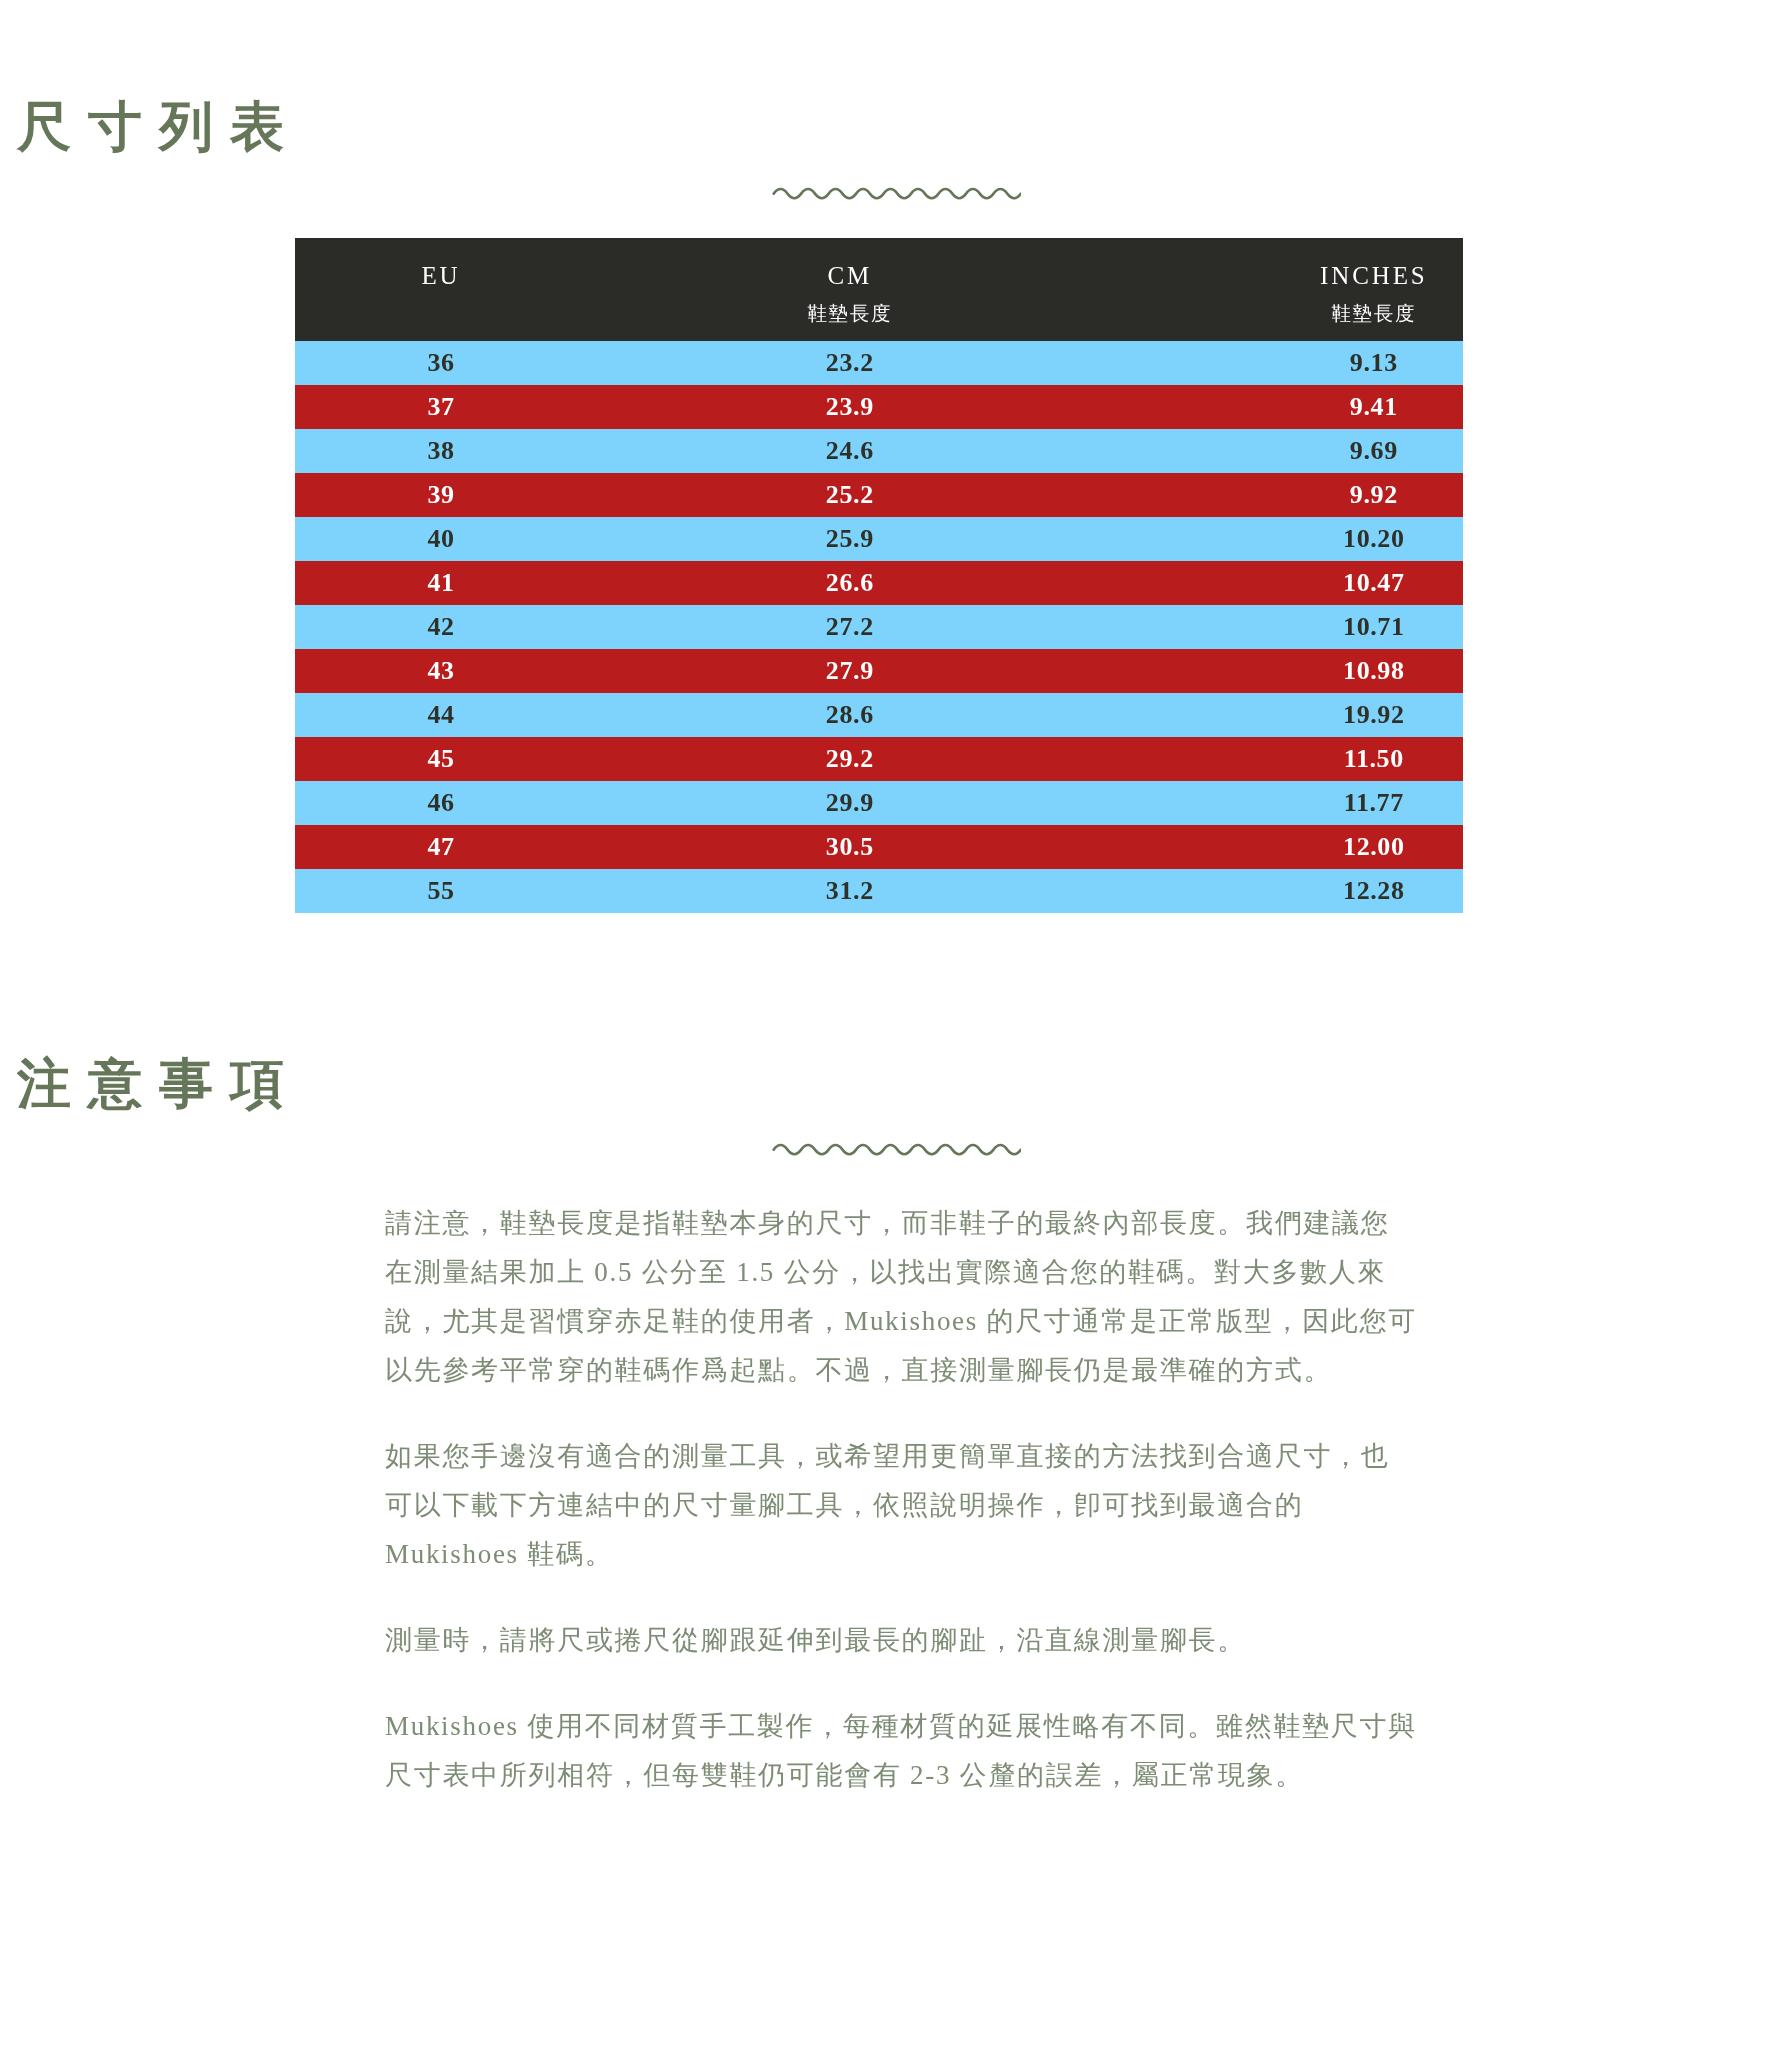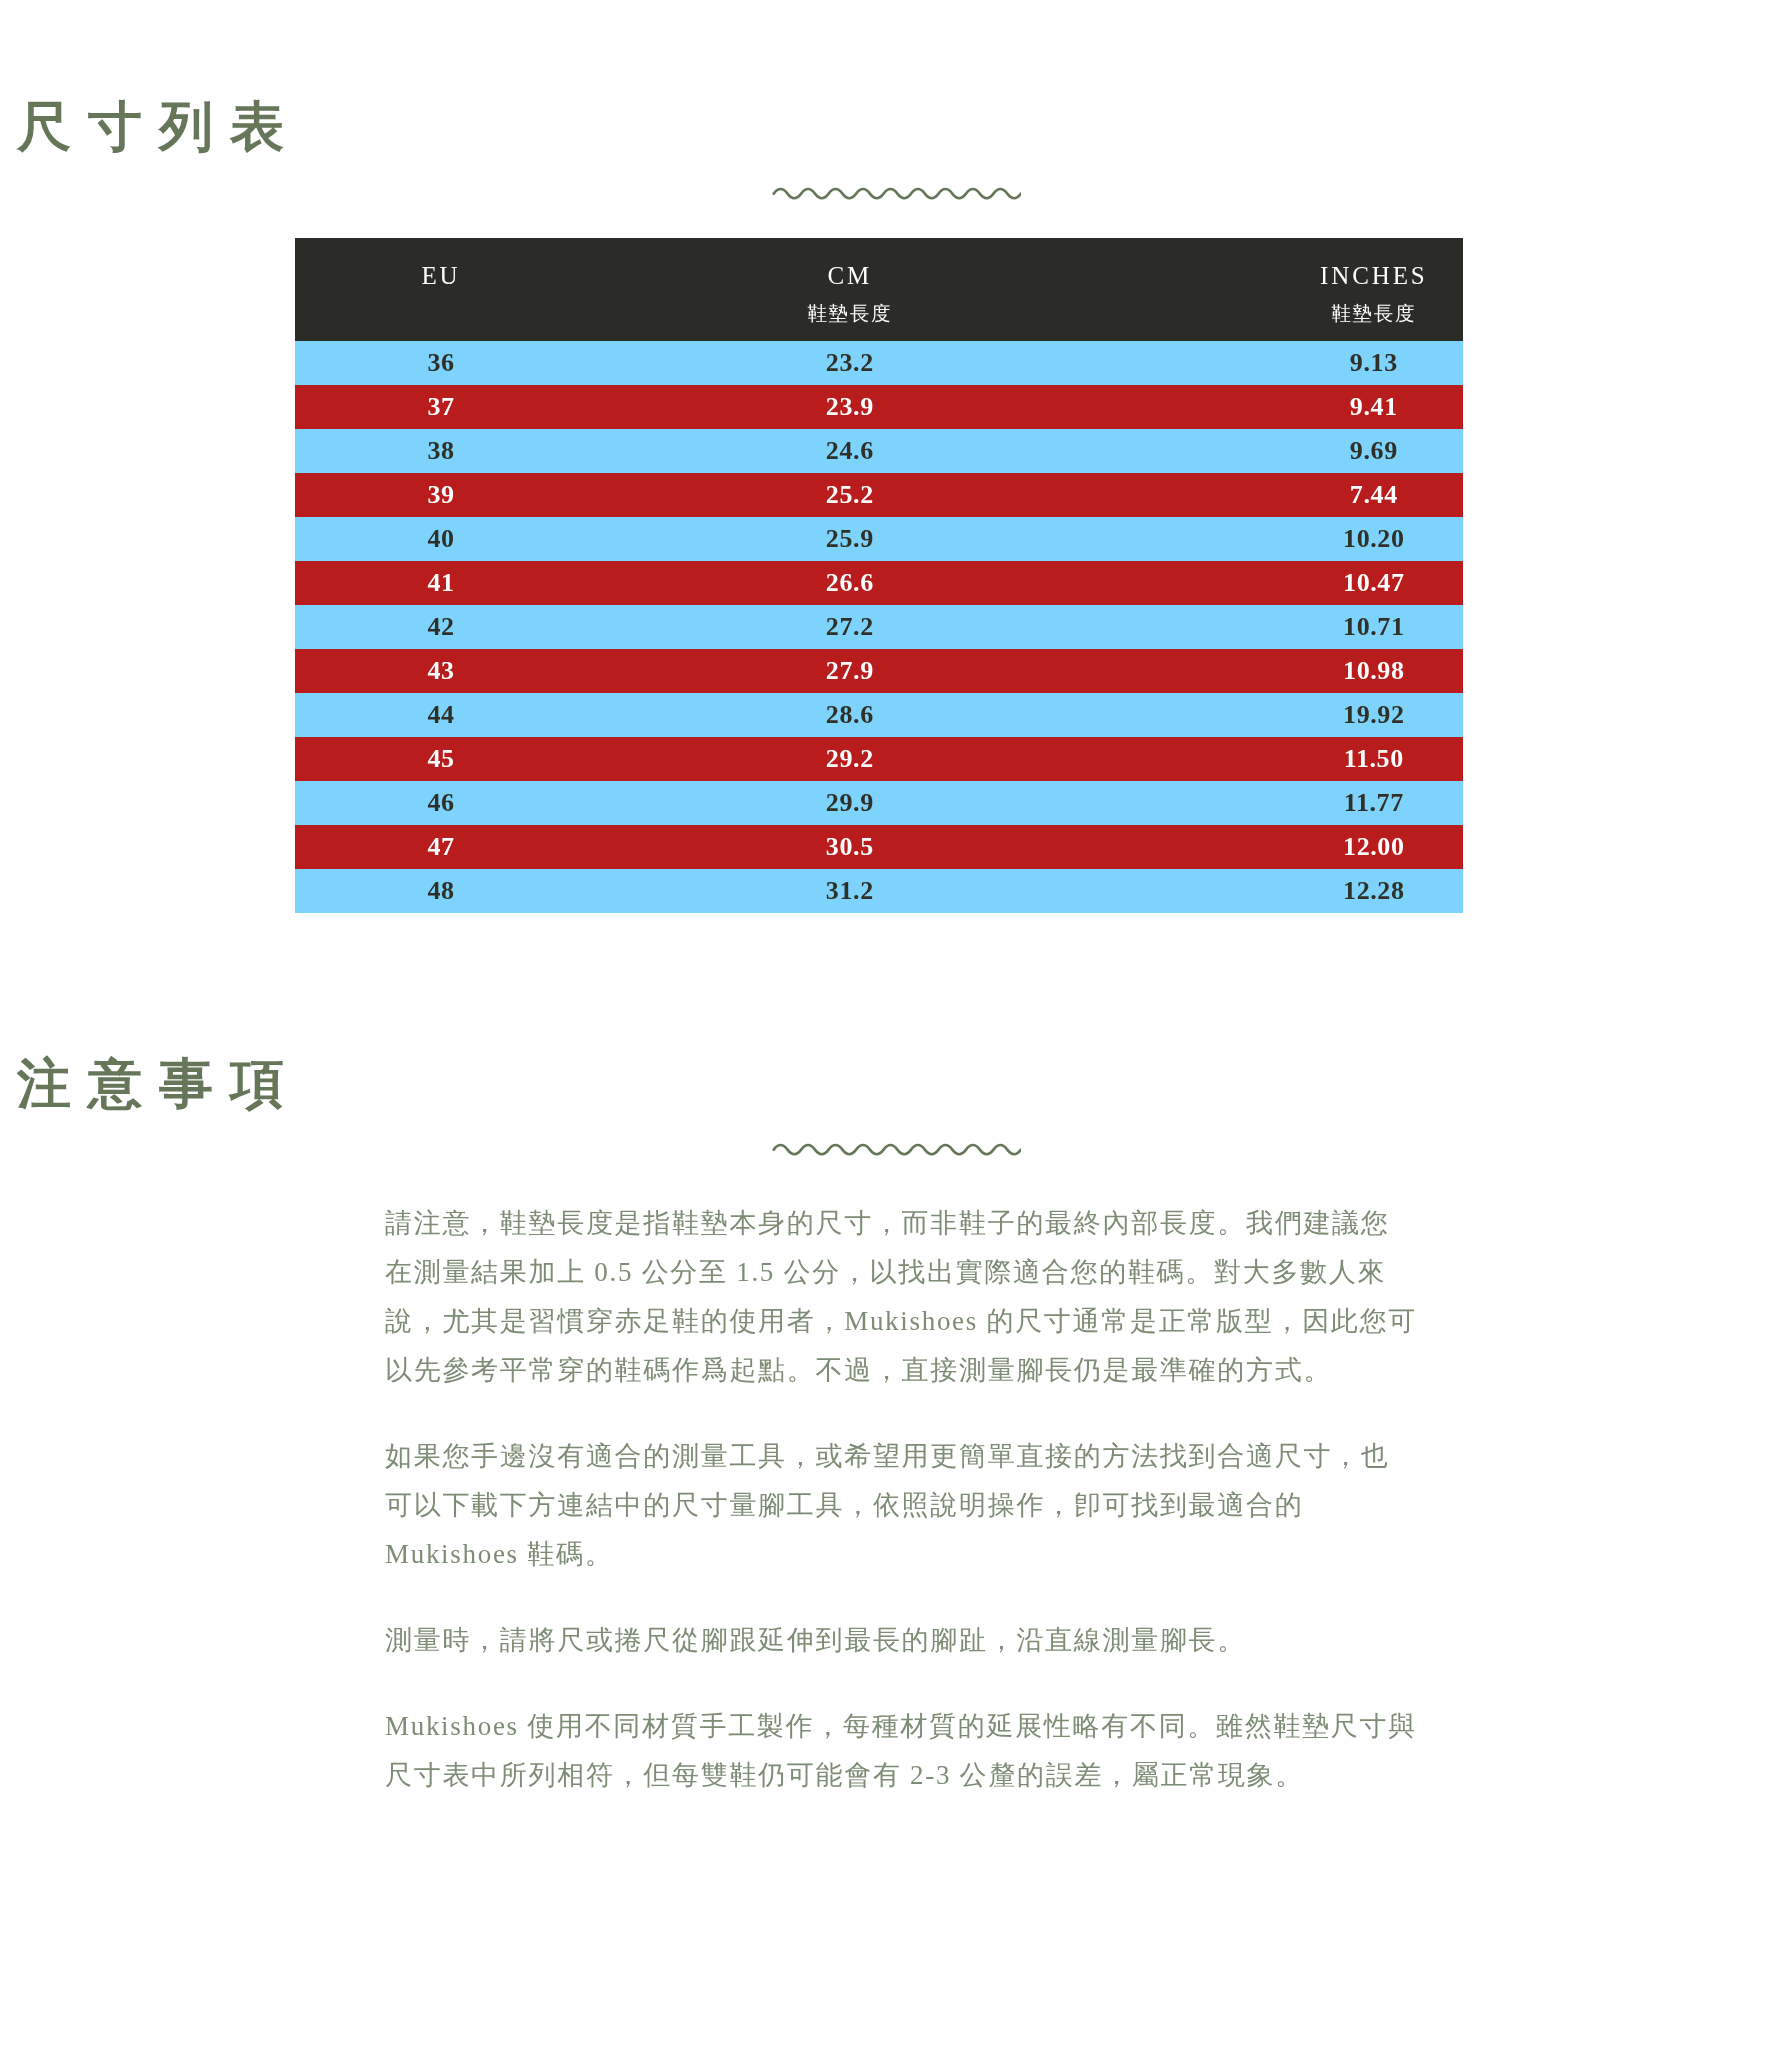--- a/index.html
+++ b/index.html
@@ -120,21 +120,21 @@
       <td class="c3">9.41</td>
     </tr>
         <tr class="row-cream">
       <td class="c1">38</td>
       <td class="c2">24.6</td>
       <td class="c3">9.69</td>
     </tr>
         <tr class="row-green">
       <td class="c1">39</td>
       <td class="c2">25.2</td>
-      <td class="c3">7.44</td>
+      <td class="c3">9.92</td>
     </tr>
         <tr class="row-cream">
       <td class="c1">40</td>
       <td class="c2">25.9</td>
       <td class="c3">10.20</td>
     </tr>
         <tr class="row-green">
       <td class="c1">41</td>
       <td class="c2">26.6</td>
       <td class="c3">10.47</td>
@@ -163,21 +163,21 @@
       <td class="c1">46</td>
       <td class="c2">29.9</td>
       <td class="c3">11.77</td>
     </tr>
         <tr class="row-green">
       <td class="c1">47</td>
       <td class="c2">30.5</td>
       <td class="c3">12.00</td>
     </tr>
         <tr class="row-cream">
-      <td class="c1">48</td>
+      <td class="c1">55</td>
       <td class="c2">31.2</td>
       <td class="c3">12.28</td>
     </tr>
       </tbody>
   </table>
 
   <div class="notes">
     <h1 class="section-title">注意事項</h1>
 
     <svg class="wave" width="249" height="15" viewBox="0 0 435 26" xmlns="http://www.w3.org/2000/svg">

